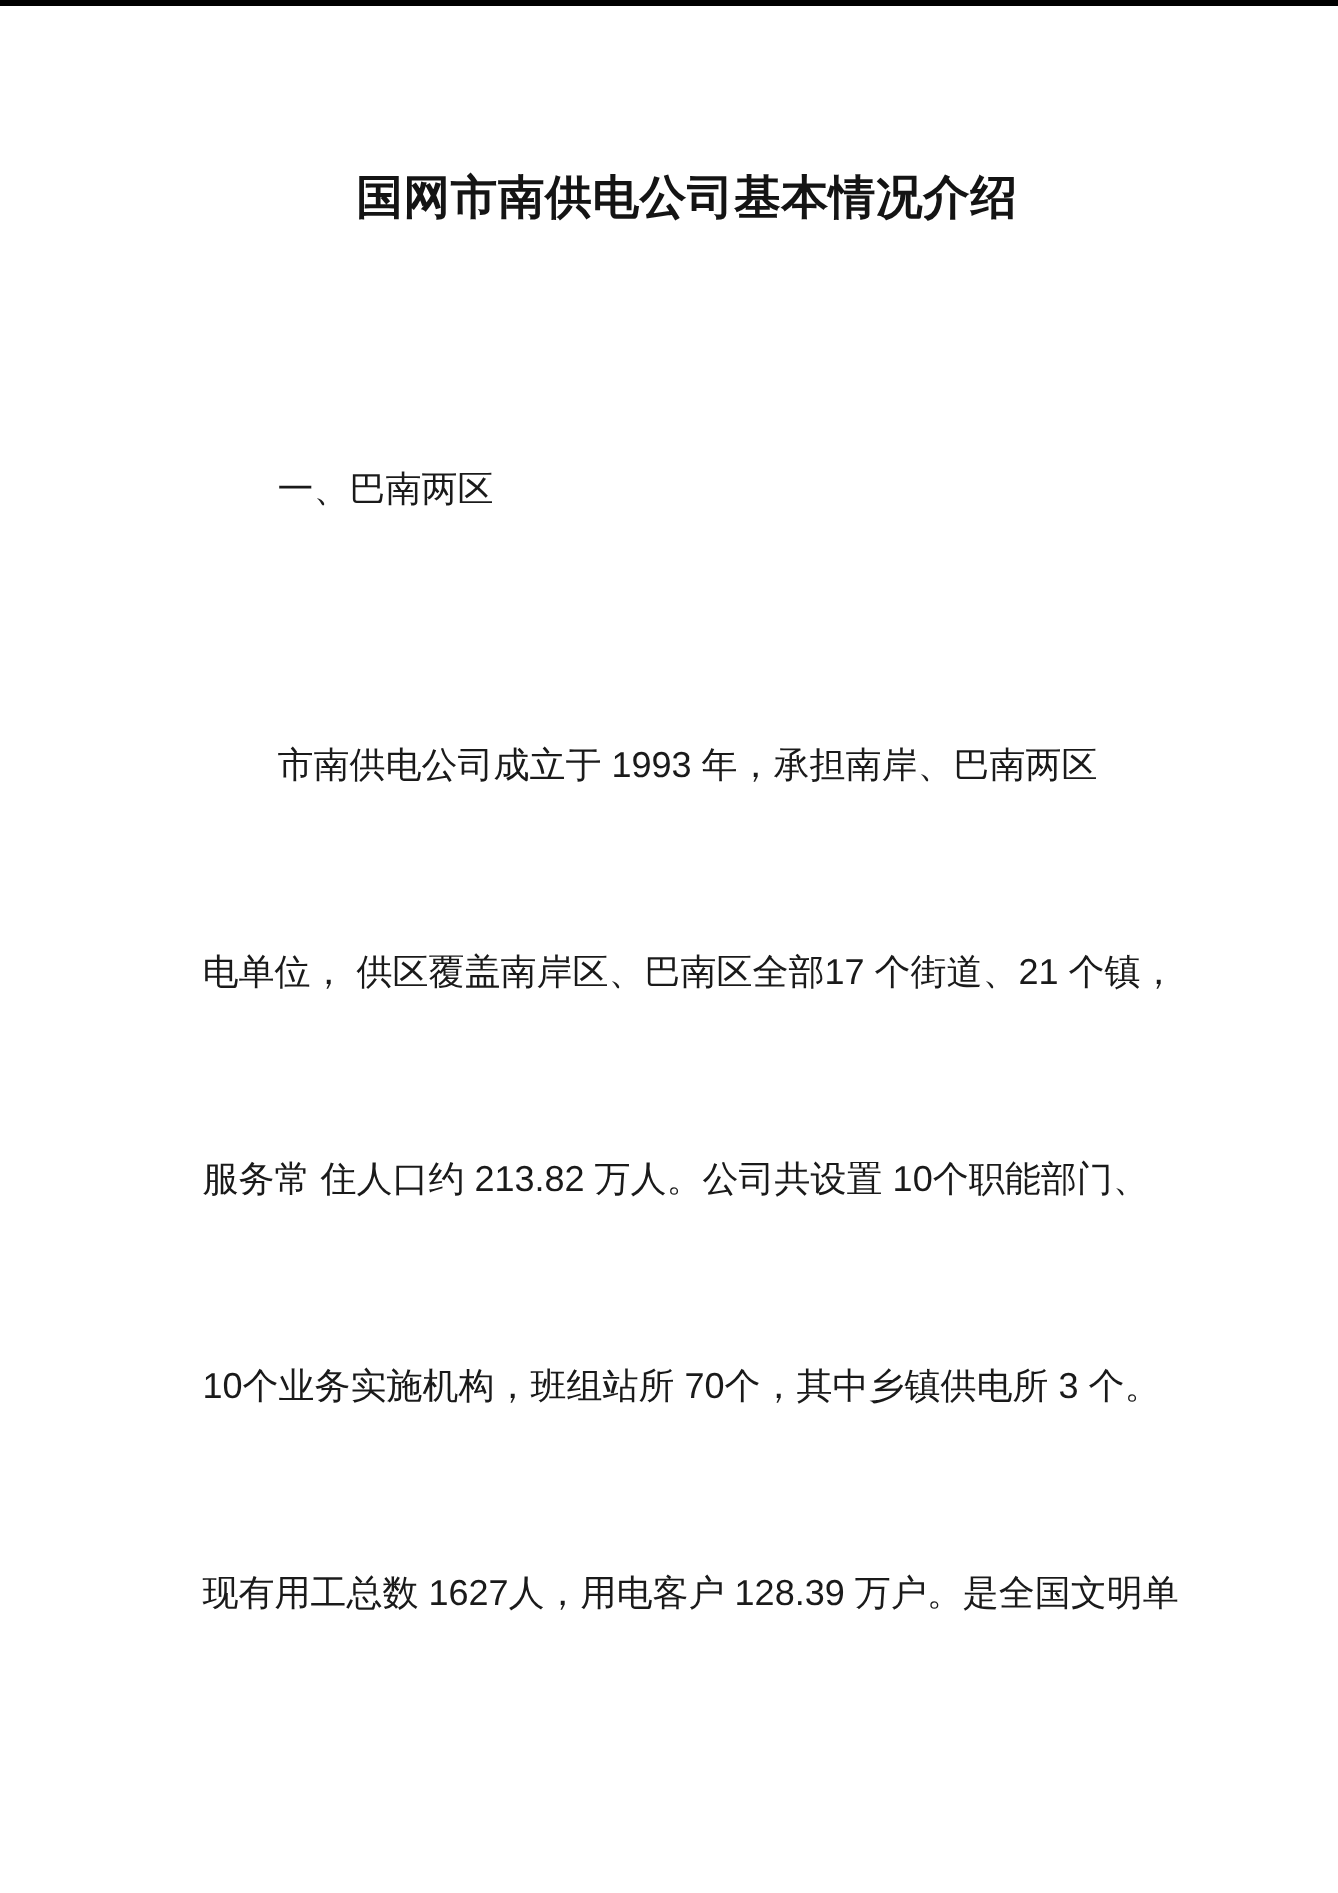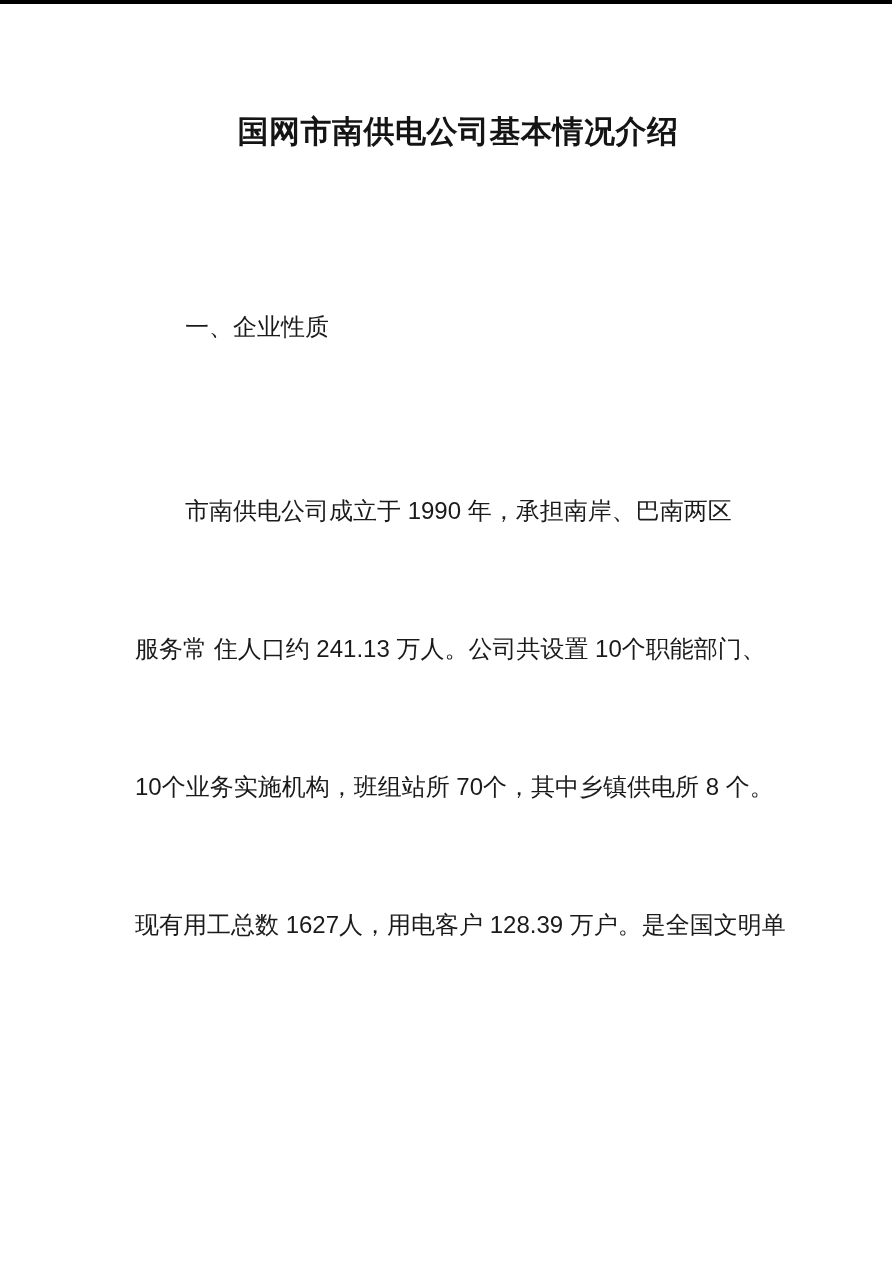--- a/index.html
+++ b/index.html
@@ -53,25 +53,26 @@
 </head>
 <body>
 
 <div class="page">
   <div class="top-bar"></div>
   <div class="right-edge"></div>
 
   <h1 class="doc-title">国网市南供电公司基本情况介绍</h1>
 
   <div class="content">
-    <div class="line fl">一、企业性质</div>
+    <div class="line fl">一、巴南两区</div>
 
-    <div class="line fl">市南供电公司成立于 1990 年，承担南岸、巴南两区</div>
-    <div class="line">服务常 住人口约 241.13 万人。公司共设置 10个职能部门、</div>
-    <div class="line">10个业务实施机构，班组站所 70个，其中乡镇供电所 8 个。</div>
+    <div class="line fl">市南供电公司成立于 1993 年，承担南岸、巴南两区</div>
+    <div class="line">电单位， 供区覆盖南岸区、巴南区全部17 个街道、21 个镇，</div>
+    <div class="line">服务常 住人口约 213.82 万人。公司共设置 10个职能部门、</div>
+    <div class="line">10个业务实施机构，班组站所 70个，其中乡镇供电所 3 个。</div>
     <div class="line">现有用工总数 1627人，用电客户 128.39 万户。是全国文明单</div>
     
     
 
     
     
     
     
     
     

